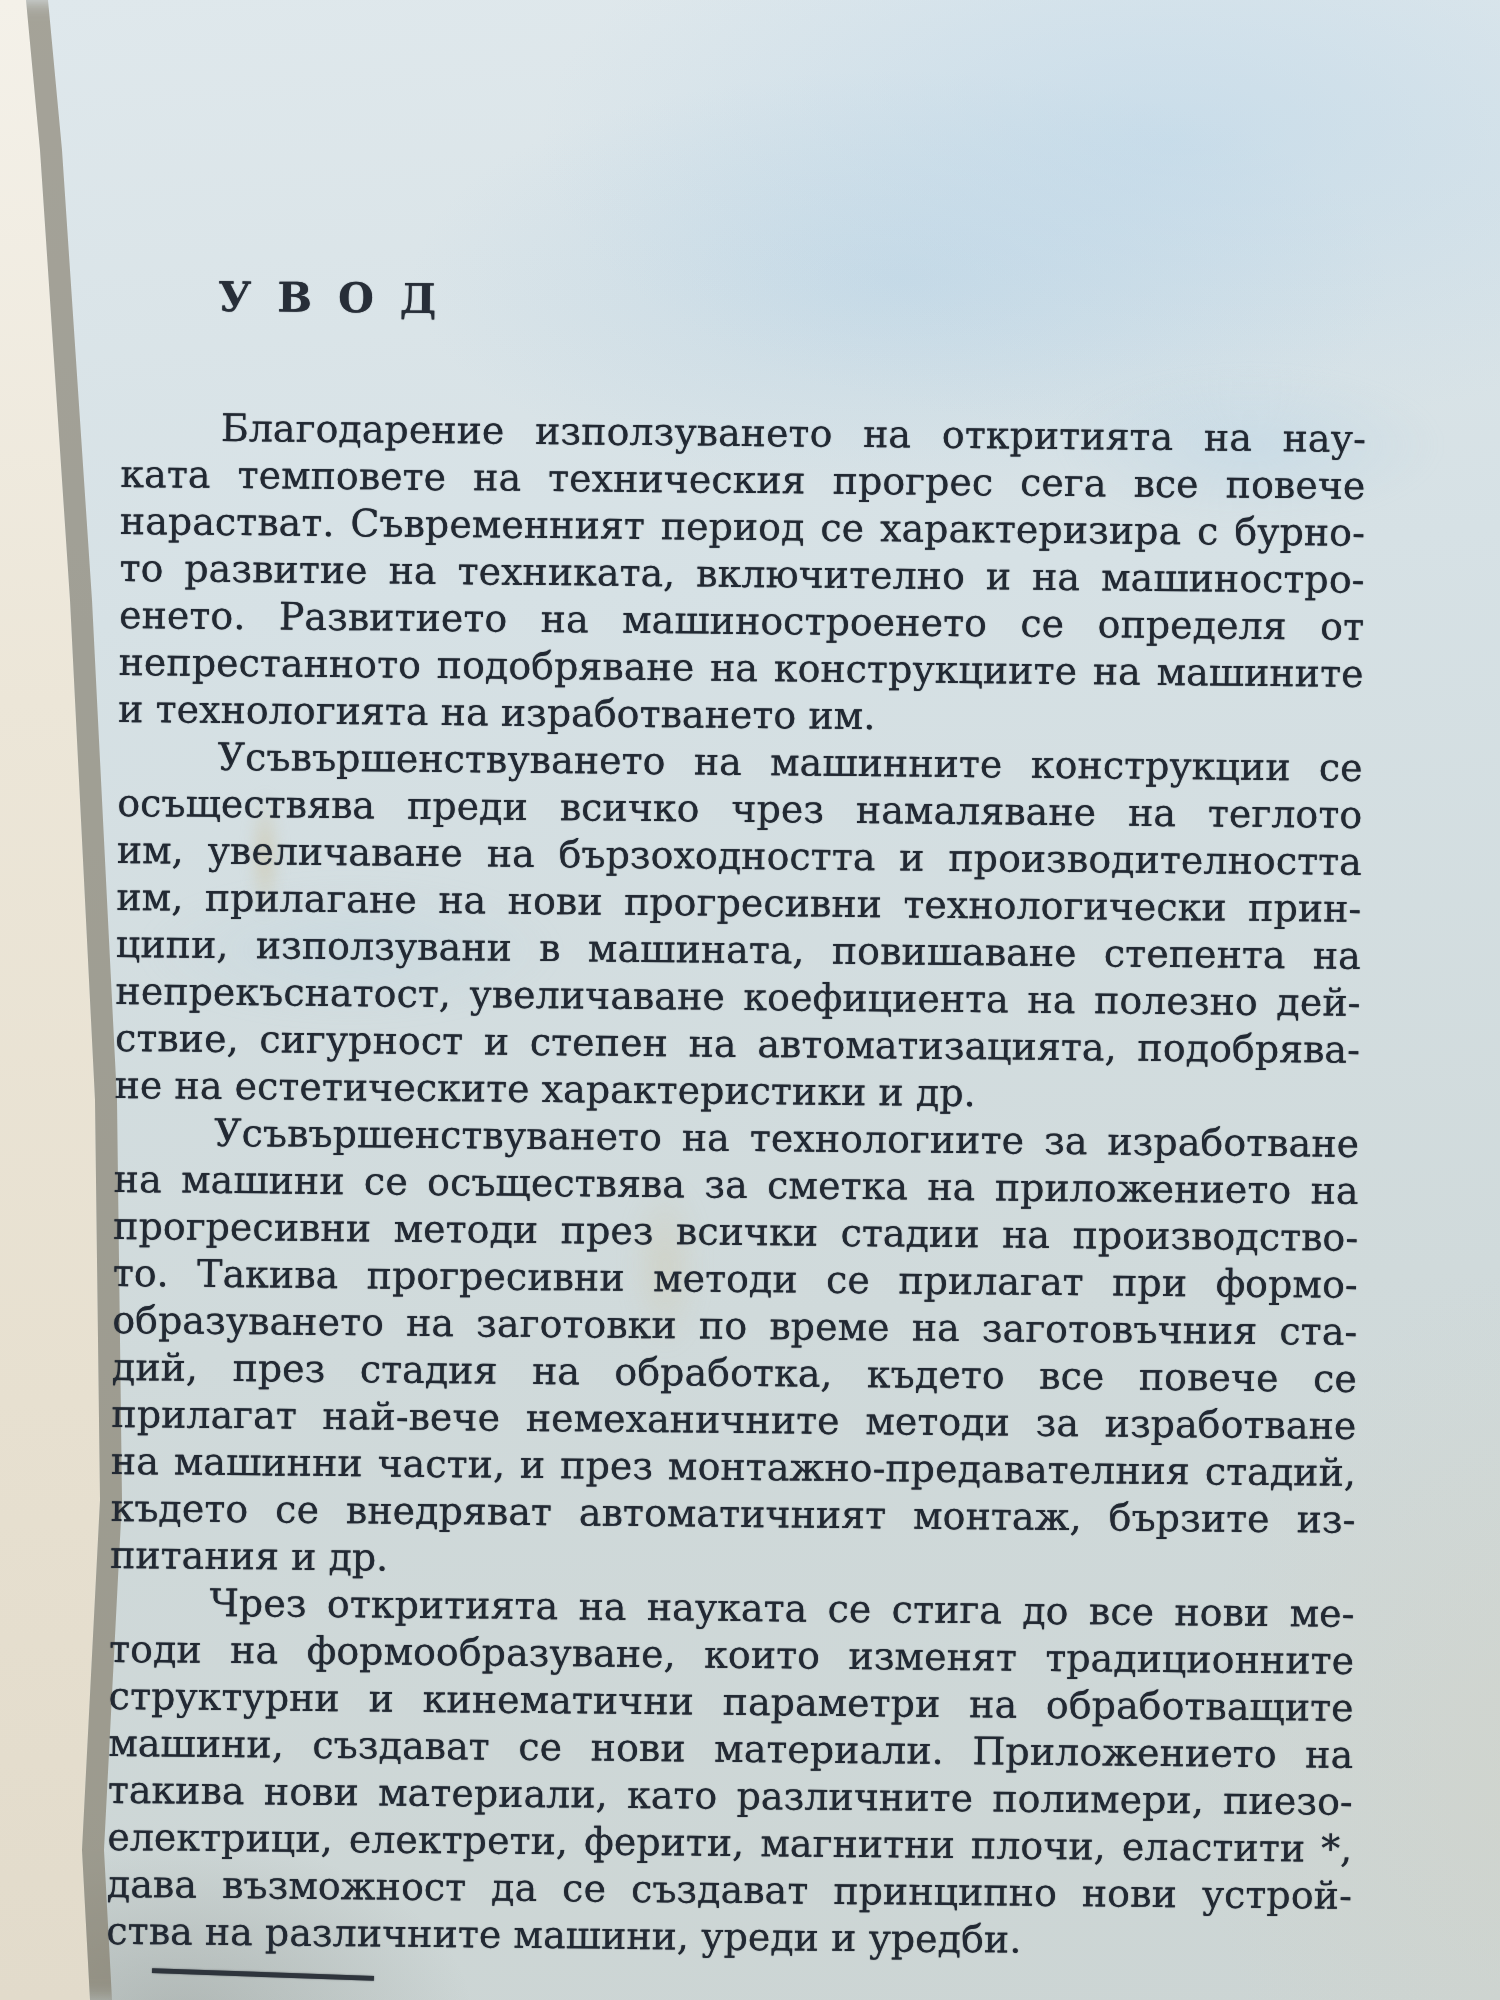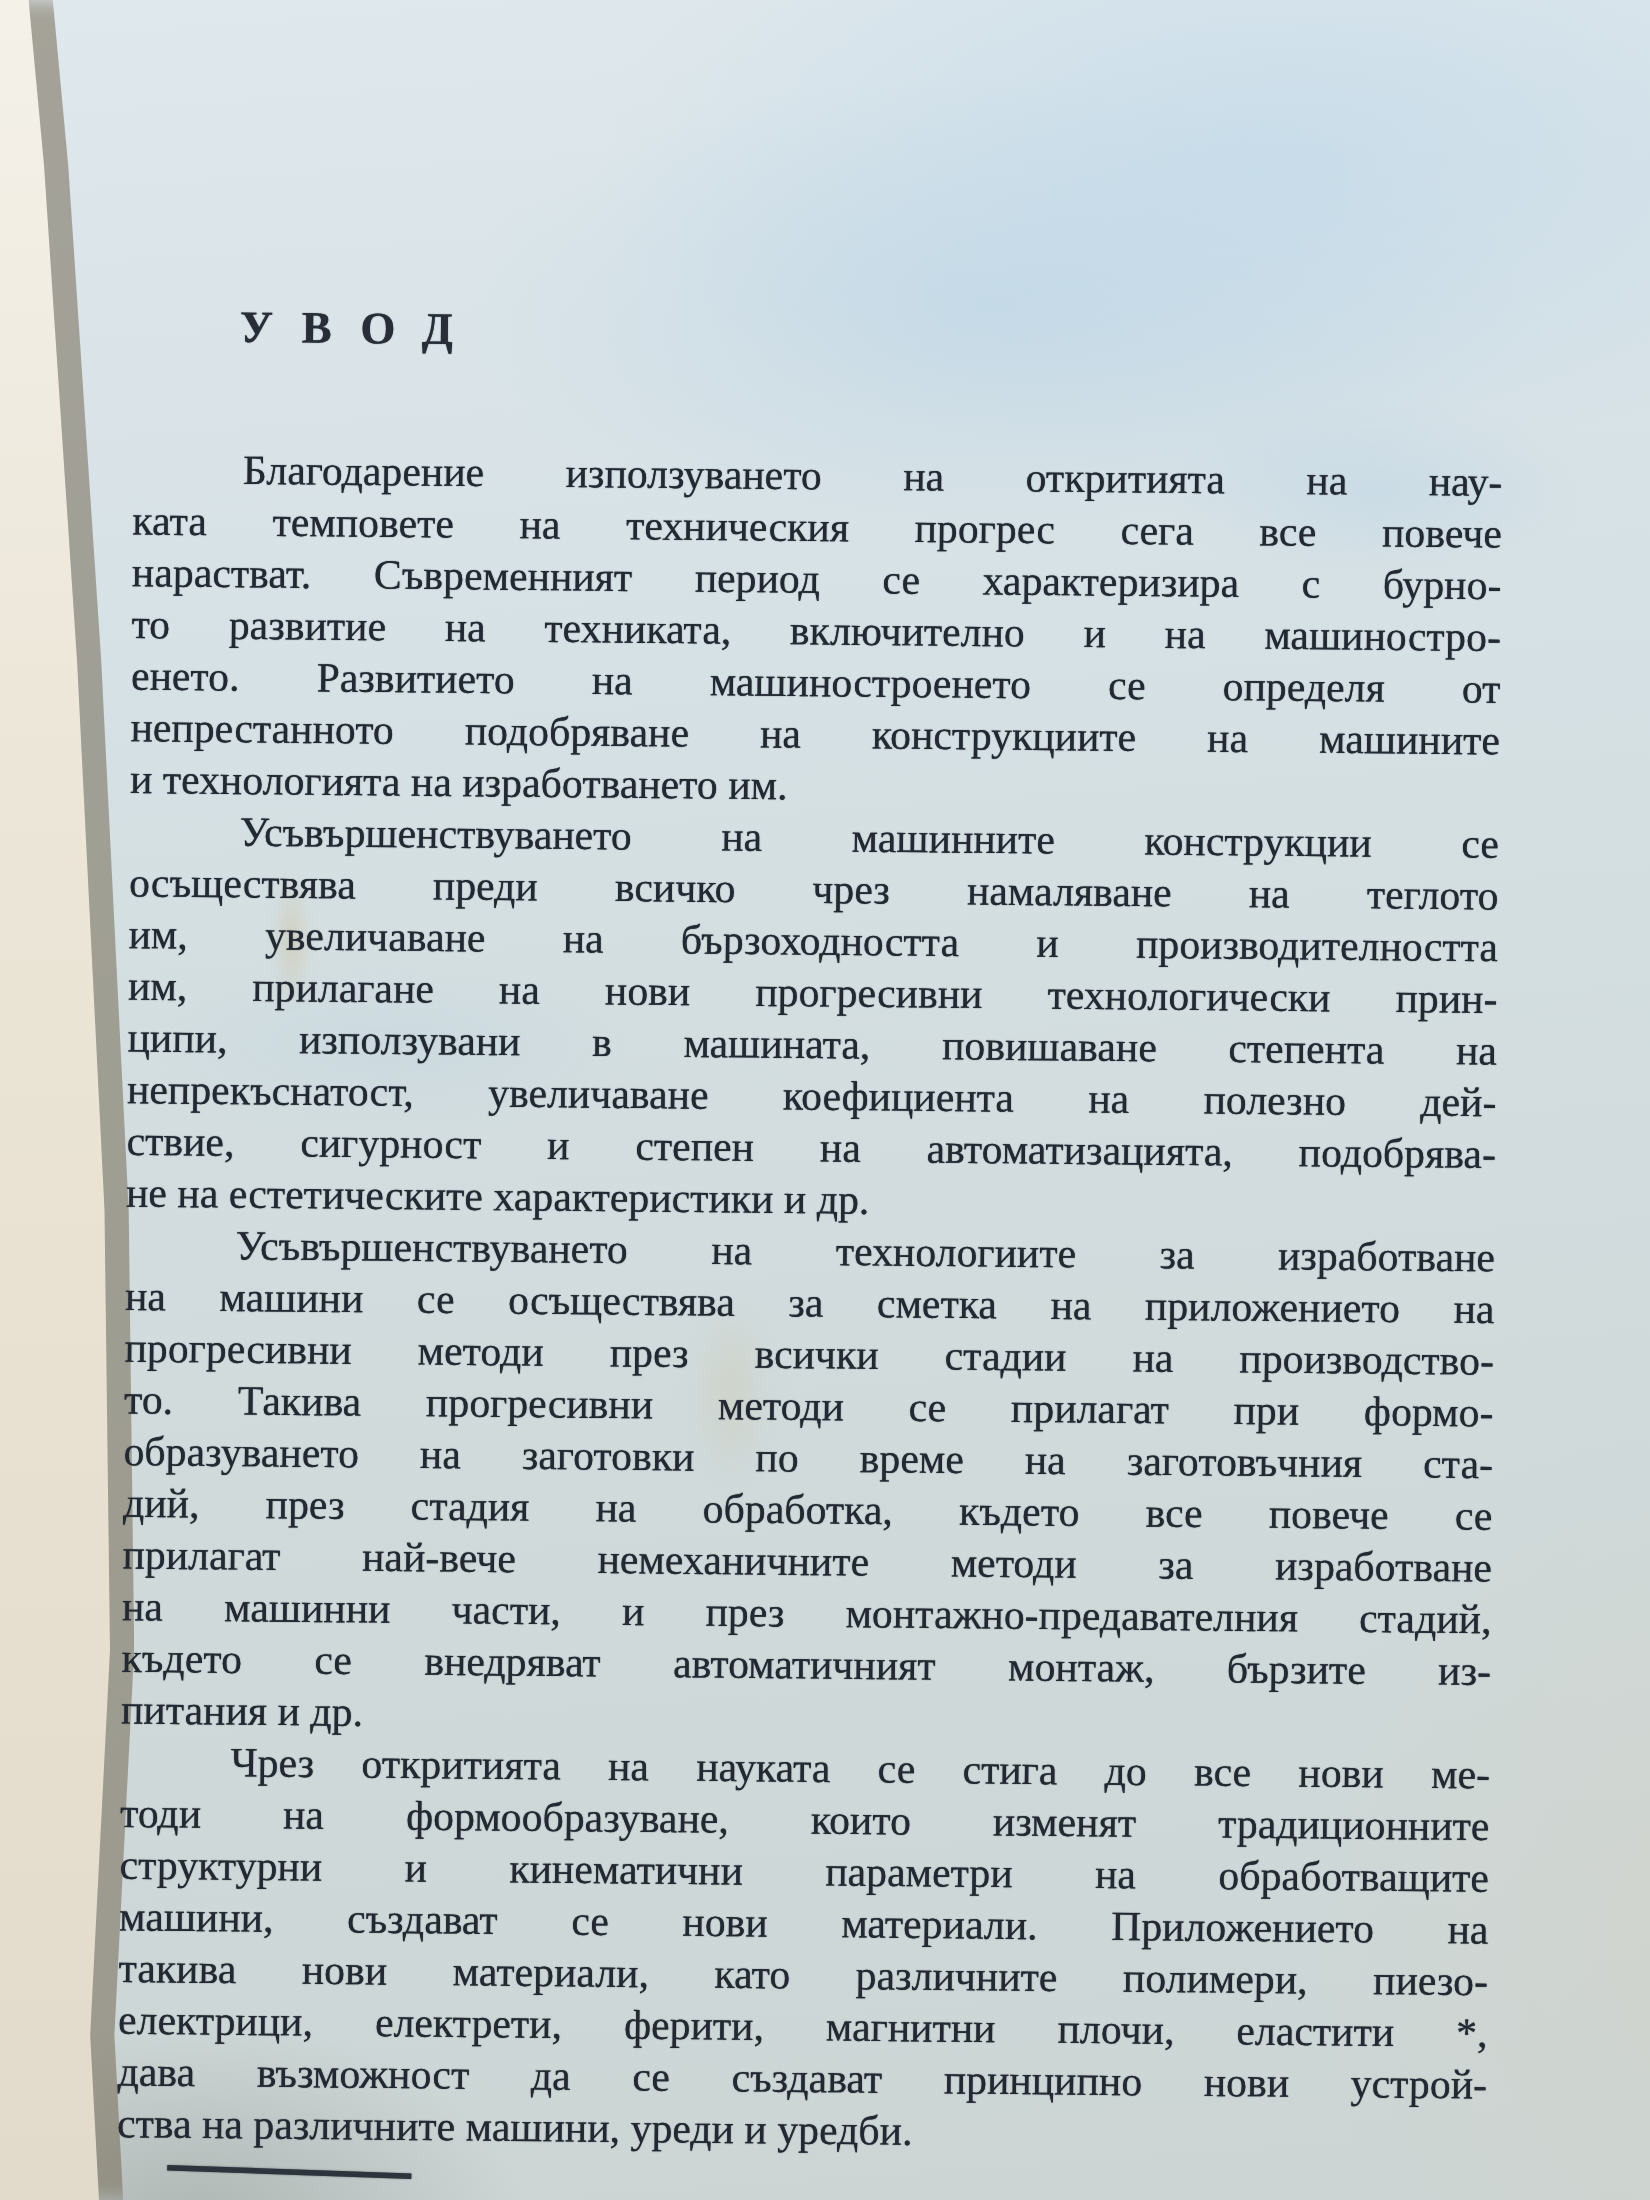--- a/index.html
+++ b/index.html
@@ -12,21 +12,20 @@
   }
   .page {
     position: absolute;
     inset: 0;
     background:
       radial-gradient(900px 420px at 78% 7%, rgba(178,210,234,0.45), rgba(178,210,234,0) 70%),
       radial-gradient(700px 300px at 60% 14%, rgba(160,198,226,0.30), rgba(160,198,226,0) 70%),
       radial-gradient(500px 700px at 103% 88%, rgba(214,206,186,0.30), rgba(214,206,186,0) 70%),
       radial-gradient(420px 260px at 12% 101%, rgba(108,112,106,0.30), rgba(108,112,106,0) 70%),
       linear-gradient(176deg, #dfe8ec 0%, #d6e1e5 30%, #d0dadb 65%, #ccd5d4 100%);
-    font-family: Liberation Serif, serif;
   }
   .stain { position: absolute; pointer-events: none; }
   .stain-blue-mid {
     left: 1060px; top: 370px; width: 380px; height: 150px;
     background: radial-gradient(closest-side, rgba(170,205,230,0.30), rgba(170,205,230,0));
     filter: blur(8px);
   }
   .stain-tan-1 {
     left: 248px; top: 790px; width: 34px; height: 130px;
     background: radial-gradient(closest-side, rgba(201,185,142,0.45), rgba(201,185,142,0));

